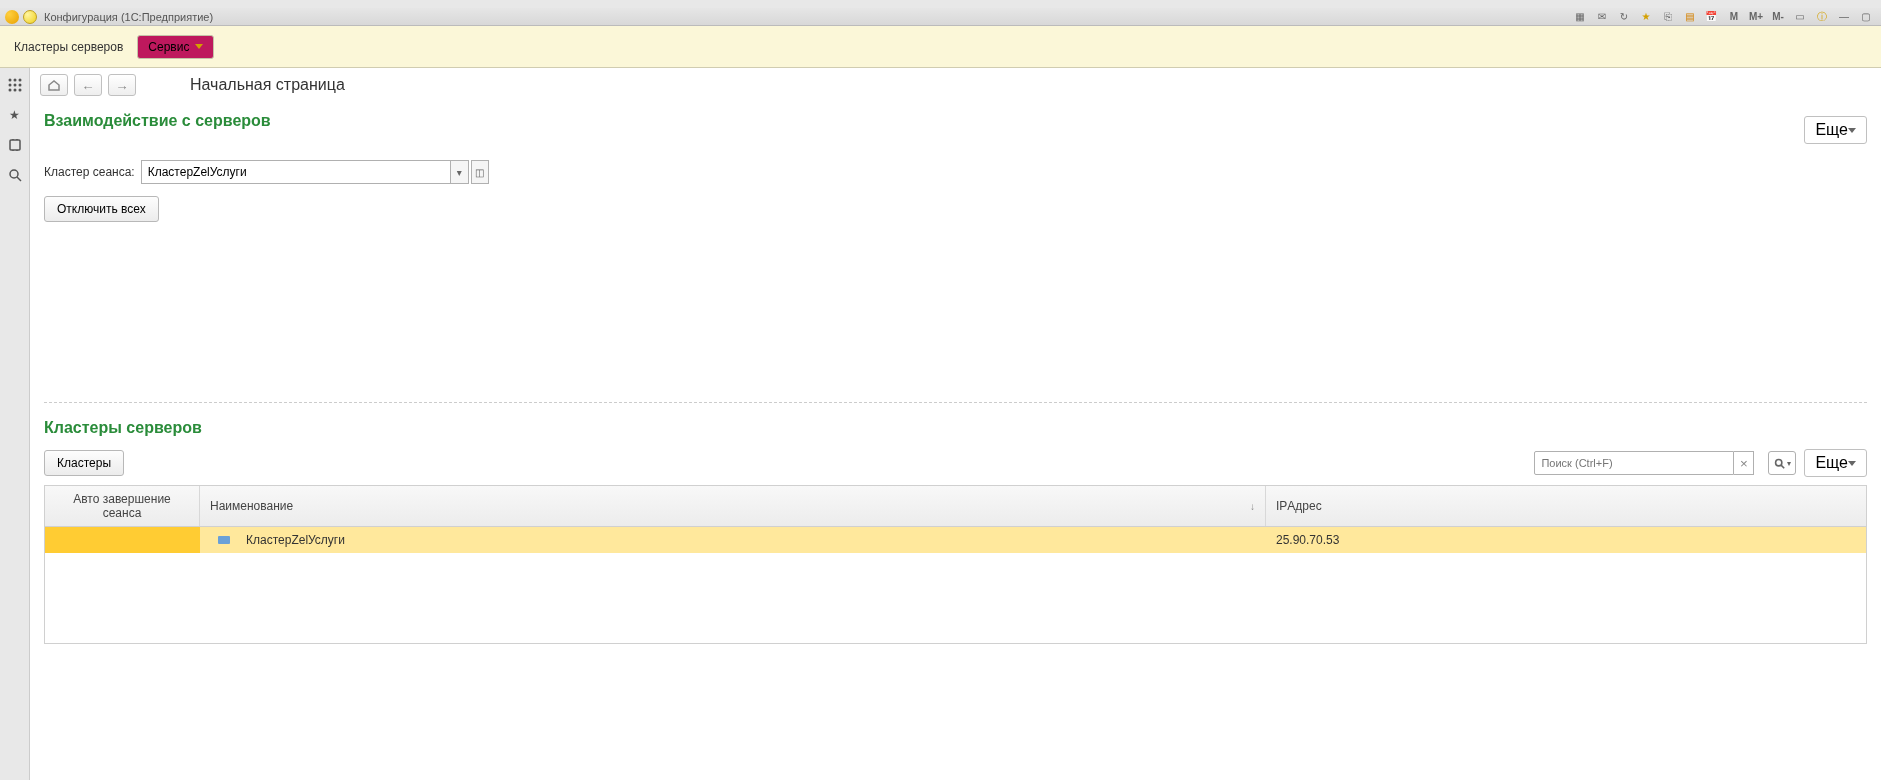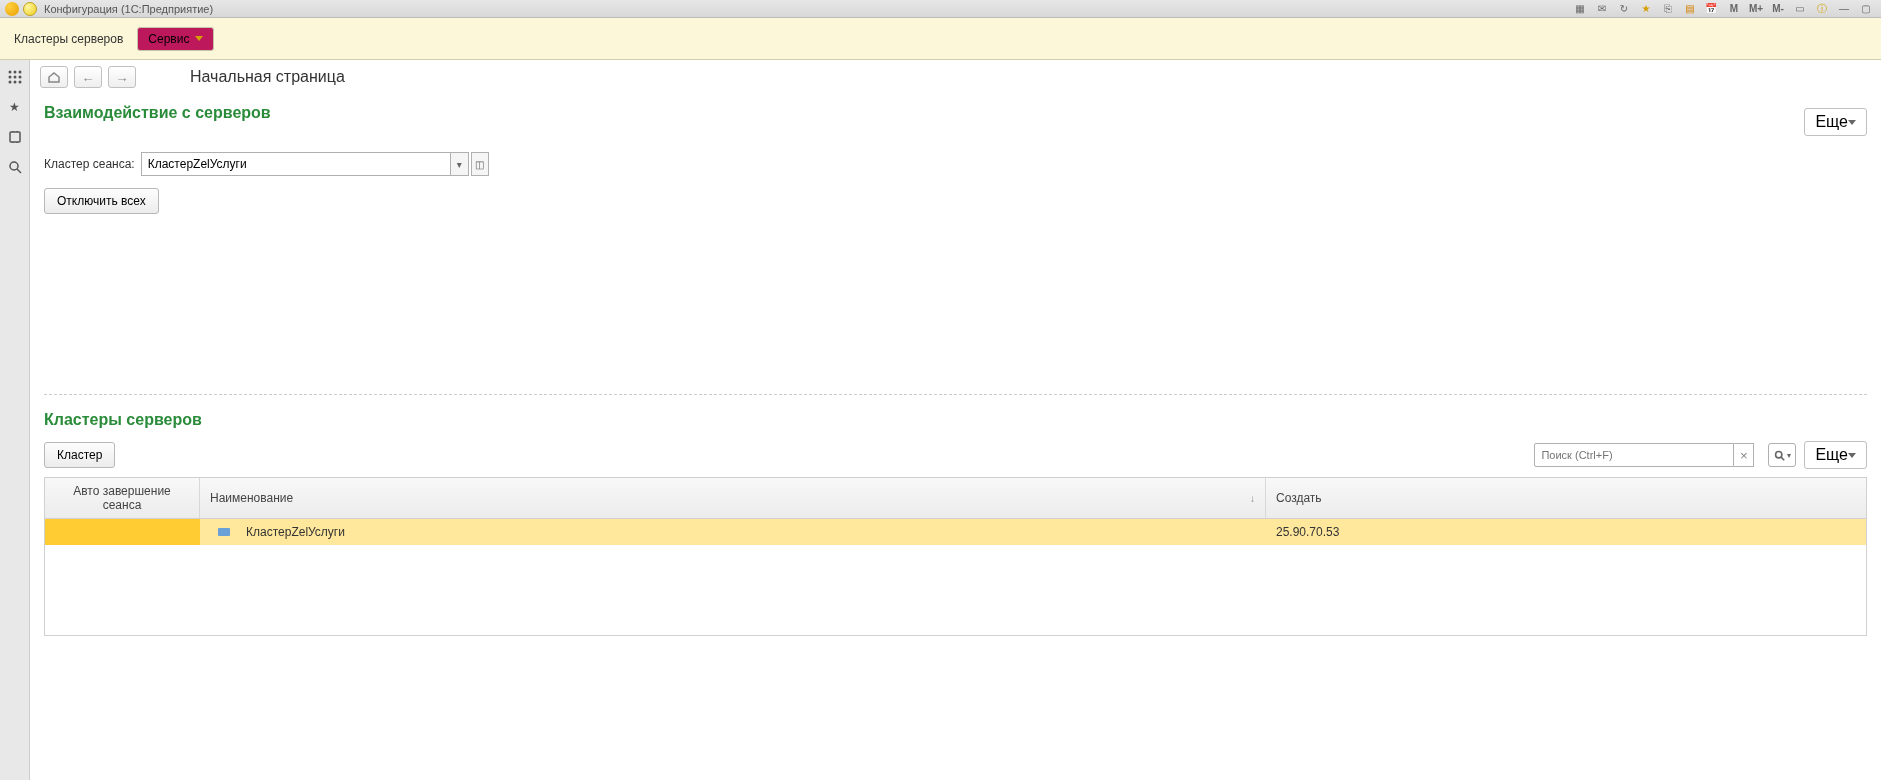--- a/index.html
+++ b/index.html
@@ -1,19 +1,19 @@
 <!DOCTYPE html>
 <html><head>
 <meta charset="utf-8">
 <style>
   * { box-sizing: border-box; margin: 0; padding: 0; }
   body { font-family: Arial, sans-serif; font-size: 12px; background: #e8e8e8; color: #333; overflow: hidden; }
   
   
-  .titlebar { height: 18px; background: linear-gradient(#e6e6e6,#d8d8d8); display: flex; align-items: center; padding: 0 4px; border-bottom: 1px solid #bbb; }
+  .titlebar { height: 18px; background: linear-gradient(#e6e6e6,#d8d8d8); display: flex; align-items: center; padding: 0 4px; border-bottom: 1px solid #bbb; margin-top: 8px; }
   .titlebar .icon-btn { width: 16px; height: 16px; margin-right: 2px; display: inline-flex; align-items: center; justify-content: center; }
   .titlebar-title { font-size: 11px; color: #555; margin-left: 4px; flex: 1; }
   .titlebar-right { display: flex; gap: 2px; align-items: center; }
   .titlebar-right .icon-btn { width: 18px; height: 16px; font-size: 10px; color: #666; border-radius: 2px; }
   .m-btn { font-weight: bold; font-size: 10px; color: #555; }
   .circle-icon { width: 14px; height: 14px; border-radius: 50%; display:inline-block; }
   .circle-orange { background: radial-gradient(circle at 30% 30%, #ffd040, #e8a000); }
   .circle-yellow { background: radial-gradient(circle at 30% 30%, #fff5a0, #f0d020); border:1px solid #c0a020; }
   
   
@@ -180,21 +180,21 @@
       </div>
       <button class="btn">Отключить всех</button>
     </div>
 
     <div style="height:180px"></div>
     <div class="divider"></div>
 
     <div class="section2">
       <div class="section-title">Кластеры серверов</div>
       <div class="section2-bar">
-        <button class="btn">Кластер</button>
+        <button class="btn">Кластеры</button>
         <div class="section2-spacer"></div>
         <div class="search-wrap">
           <input class="search-input" placeholder="Поиск (Ctrl+F)" style="">
           <button class="search-clear">×</button>
         </div>
         <button class="search-btn">
           <svg width="11" height="11" viewBox="0 0 14 14" fill="none" stroke="#666" stroke-width="2">
               <circle cx="6" cy="6" r="4"></circle>
               <path d="M9 9l4 4"></path>
             </svg>
@@ -206,21 +206,21 @@
         </button>
       </div>
 
       <div class="table">
         <div class="thead">
           <div class="th col-auto">Авто завершение сеанса</div>
           <div class="th col-name">
             <span>Наименование</span>
             <span class="sort-ind">↓</span>
           </div>
-          <div class="th col-ip">Создать</div>
+          <div class="th col-ip">IPАдрес</div>
         </div>
         <div class="tbody">
           <div class="tr selected">
             <div class="td col-auto"></div>
             <div class="td col-name">
               <span class="row-icon"></span>
               <span>КластерZelУслуги</span>
             </div>
             <div class="td col-ip">25.90.70.53</div>
           </div>

